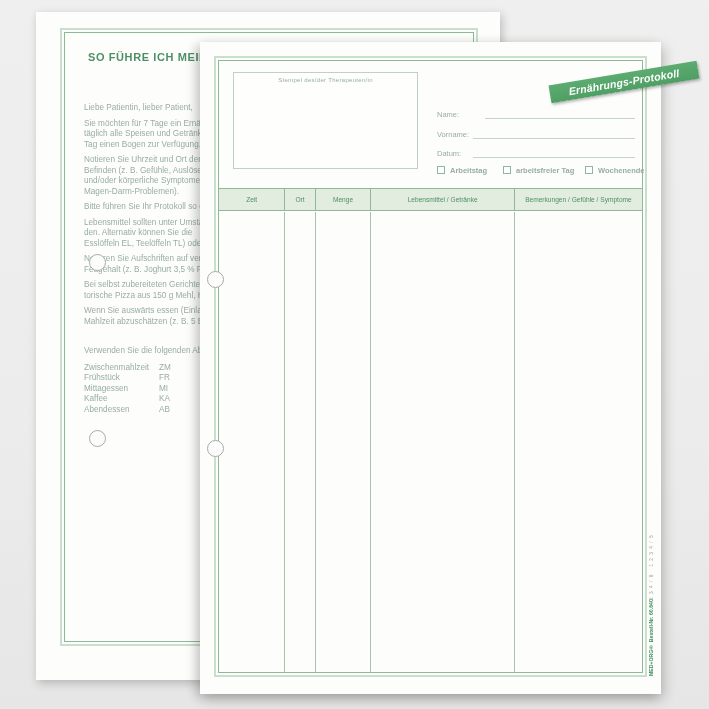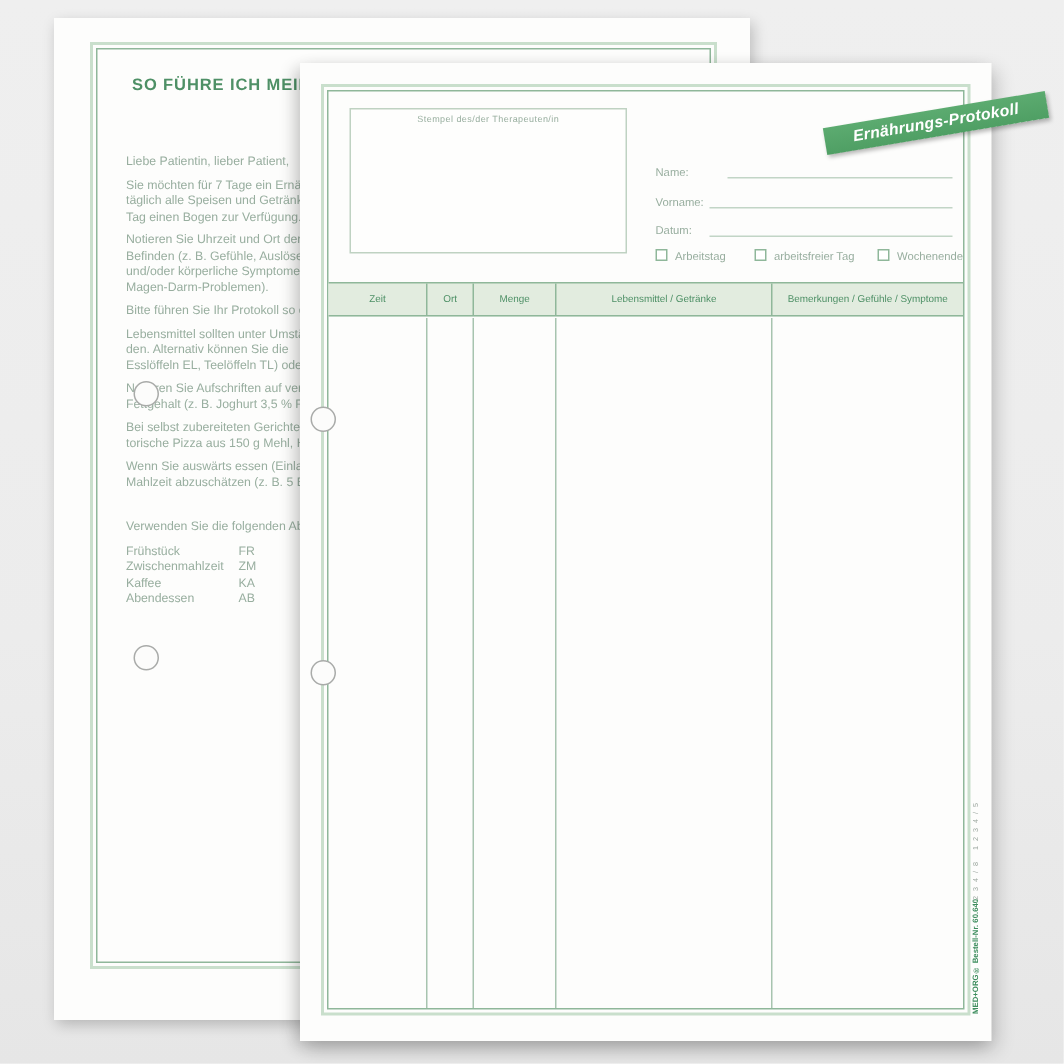--- a/index.html
+++ b/index.html
@@ -56,21 +56,21 @@
   }
   .stamp-label{
     position:absolute;left:0;right:0;top:4px;text-align:center;
     font-size:6px;letter-spacing:.3px;color:var(--green-text);
   }
   .field-row{position:absolute;left:237px;right:26px;height:12px;display:flex;align-items:flex-end;}
   .field-label{font-size:7.5px;color:var(--green-text);flex:0 0 36px;line-height:9px;}
   .field-line{flex:1;border-bottom:1px solid #c2d5c6;height:10px;}
   .checkbox-item{position:absolute;display:flex;align-items:center;height:10px;}
   .checkbox-box{width:8px;height:8px;border:1px solid var(--green-line);background:#fff;margin-right:5px;}
-  .checkbox-label{font-size:7.5px;color:var(--green-text);white-space:pre;}
+  .checkbox-label{font-size:7.5px;color:var(--green-text);white-space:pre;font-weight:bold;}
   .table-header{
     position:absolute;left:0;right:0;top:127px;height:23px;display:flex;
     background:var(--table-header-bg);
     border-top:1px solid var(--green-line);
     border-bottom:1px solid var(--green-line);
   }
   .th-cell{
     display:flex;align-items:center;justify-content:center;
     font-size:6.6px;color:var(--green-dark);text-align:center;
     border-right:1px solid var(--green-line);overflow:hidden;white-space:pre;
@@ -125,22 +125,23 @@
 Esslöffeln EL, Teelöffeln TL) oder di</div>
           <div class="para">Notieren Sie Aufschriften auf ver
 Fettgehalt (z. B. Joghurt 3,5 % Fett)</div>
           <div class="para">Bei selbst zubereiteten Gerichten s
 torische Pizza aus 150 g Mehl, H</div>
           <div class="para">Wenn Sie auswärts essen (Einlad
 Mahlzeit abzuschätzen (z. B. 5 EL</div>
         </div>
       <div class="abbrev-intro">Verwenden Sie die folgenden Abk</div>
       <div class="meal-list">
+          <div class="meal-row"><span class="meal-label">Zwischenmahlzeit</span><span class="meal-abbr">ZM</span></div>
           <div class="meal-row"><span class="meal-label">Frühstück</span><span class="meal-abbr">FR</span></div>
-          <div class="meal-row"><span class="meal-label">Zwischenmahlzeit</span><span class="meal-abbr">ZM</span></div>
+          <div class="meal-row"><span class="meal-label">Mittagessen</span><span class="meal-abbr">MI</span></div>
           <div class="meal-row"><span class="meal-label">Kaffee</span><span class="meal-abbr">KA</span></div>
           <div class="meal-row"><span class="meal-label">Abendessen</span><span class="meal-abbr">AB</span></div>
         </div>
     </div>
     <div class="hole" style="left:53px;top:242px;"></div>
     <div class="hole" style="left:53px;top:418px;"></div>
   </div>
 
   <div class="front-page">
     <div class="front-border">

